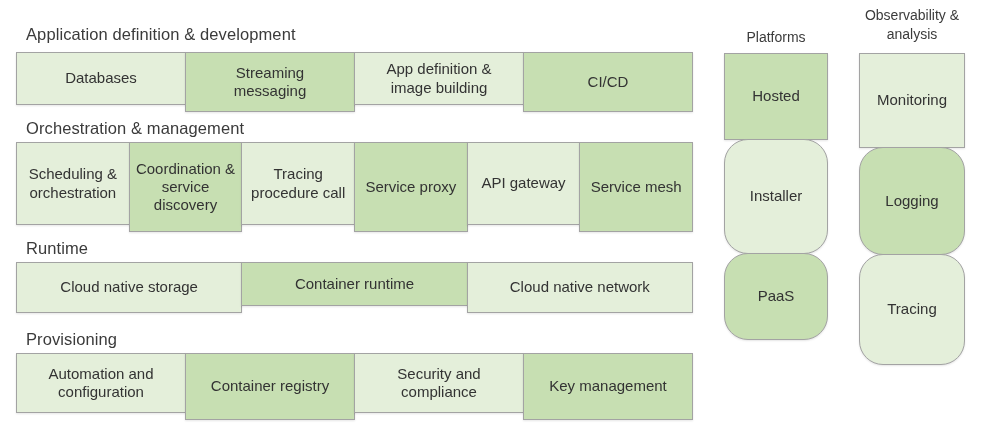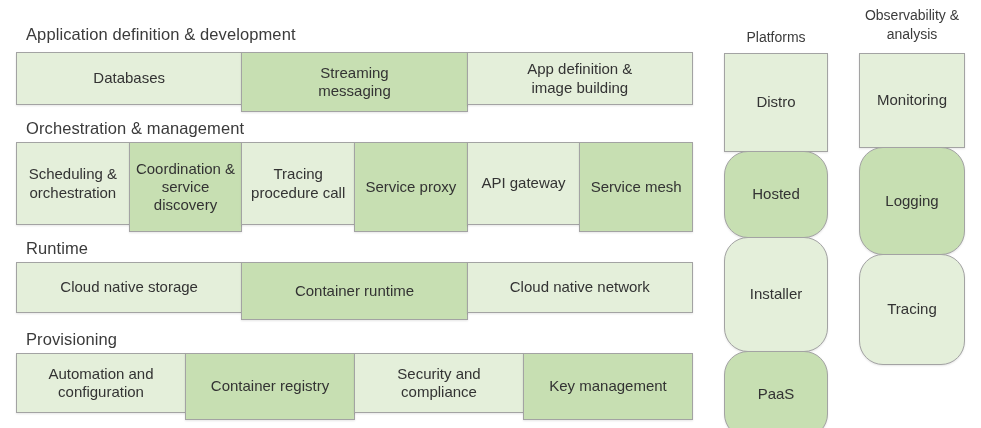--- a/index.html
+++ b/index.html
@@ -30,21 +30,21 @@
     border:1px solid var(--border);
     color:var(--text);font-size:15px;line-height:1.22;
     padding:4px 6px;
     box-shadow:0 1px 2px rgba(0,0,0,0.10);
   }
   .row .cell + .cell{margin-left:-1px;}
   .cell.medium{background:var(--medium-green);}
 
   .row.r1 .cell{height:53px}.row.r1 .cell.medium{height:60px}
   .row.r2 .cell{height:83px}.row.r2 .cell.medium{height:90px}
-  .row.r3 .cell{height:51px}.row.r3 .cell.medium{height:58px}
+  .row.r3 .cell{height:51px}.row.r3 .cell.medium{height:44px}
   .row.r4 .cell{height:60px}.row.r4 .cell.medium{height:67px}
 
   .vcol{position:absolute;top:0;}
   .vcol-label{
     position:absolute;width:100%;text-align:center;
     font-size:14px;font-weight:500;color:var(--label-text);line-height:19px;
   }
   .vcells{position:absolute;top:53px;left:0;width:100%;display:flex;flex-direction:column;}
   .vcells .cell{flex:none;width:100%;}
   .vcells .cell + .cell{margin-top:-1px;border-radius:24px;}
@@ -65,20 +65,23 @@
   <h2 class="sec-label" style="top:25px">Application definition &amp; development</h2>
   <div class="row r1" style="top:52px">
     <div class="cell light">
       <span>Databases</span>
     </div>
     <div class="cell medium">
       <span class="mw110">Streaming messaging</span>
     </div>
     <div class="cell light">
       <span class="mw125">App definition &amp; image building</span>
+    </div>
+    <div class="cell medium">
+      <span>CI/CD</span>
     </div>
   </div>
 
   <h2 class="sec-label" style="top:119px">Orchestration &amp; management</h2>
   <div class="row r2" style="top:142px">
     <div class="cell light">
       <span>Scheduling &amp; orchestration</span>
     </div>
     <div class="cell medium">
       <span class="mw100">Coordination &amp; service discovery</span>
@@ -122,23 +125,20 @@
       <span>Security and compliance</span>
     </div>
     <div class="cell medium">
       <span>Key management</span>
     </div>
   </div>
 
   <div class="vcol platforms">
     <div class="vcol-label" style="top:28px">Platforms</div>
     <div class="vcells">
-      <div class="cell light ph1">
-        <span>Distro</span>
-      </div>
       <div class="cell medium ph2">
         <span>Hosted</span>
       </div>
       <div class="cell light ph3">
         <span>Installer</span>
       </div>
       <div class="cell medium ph4">
         <span>PaaS</span>
       </div>
     </div>

